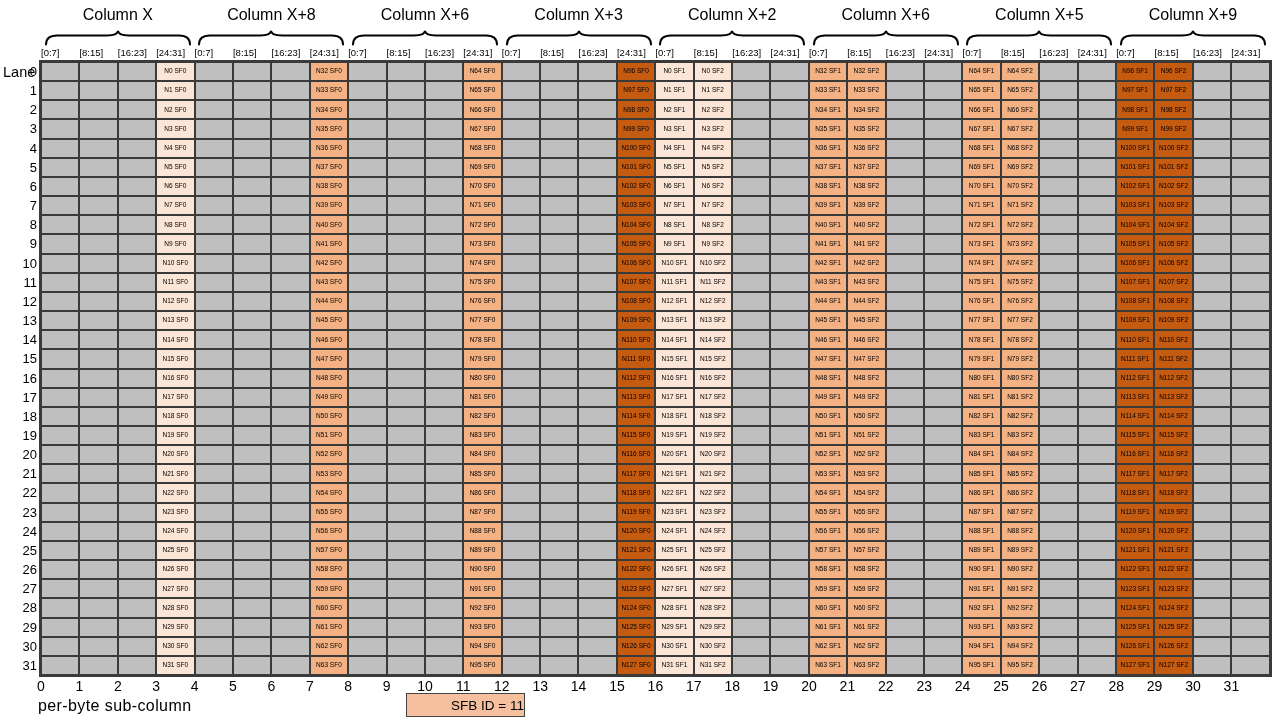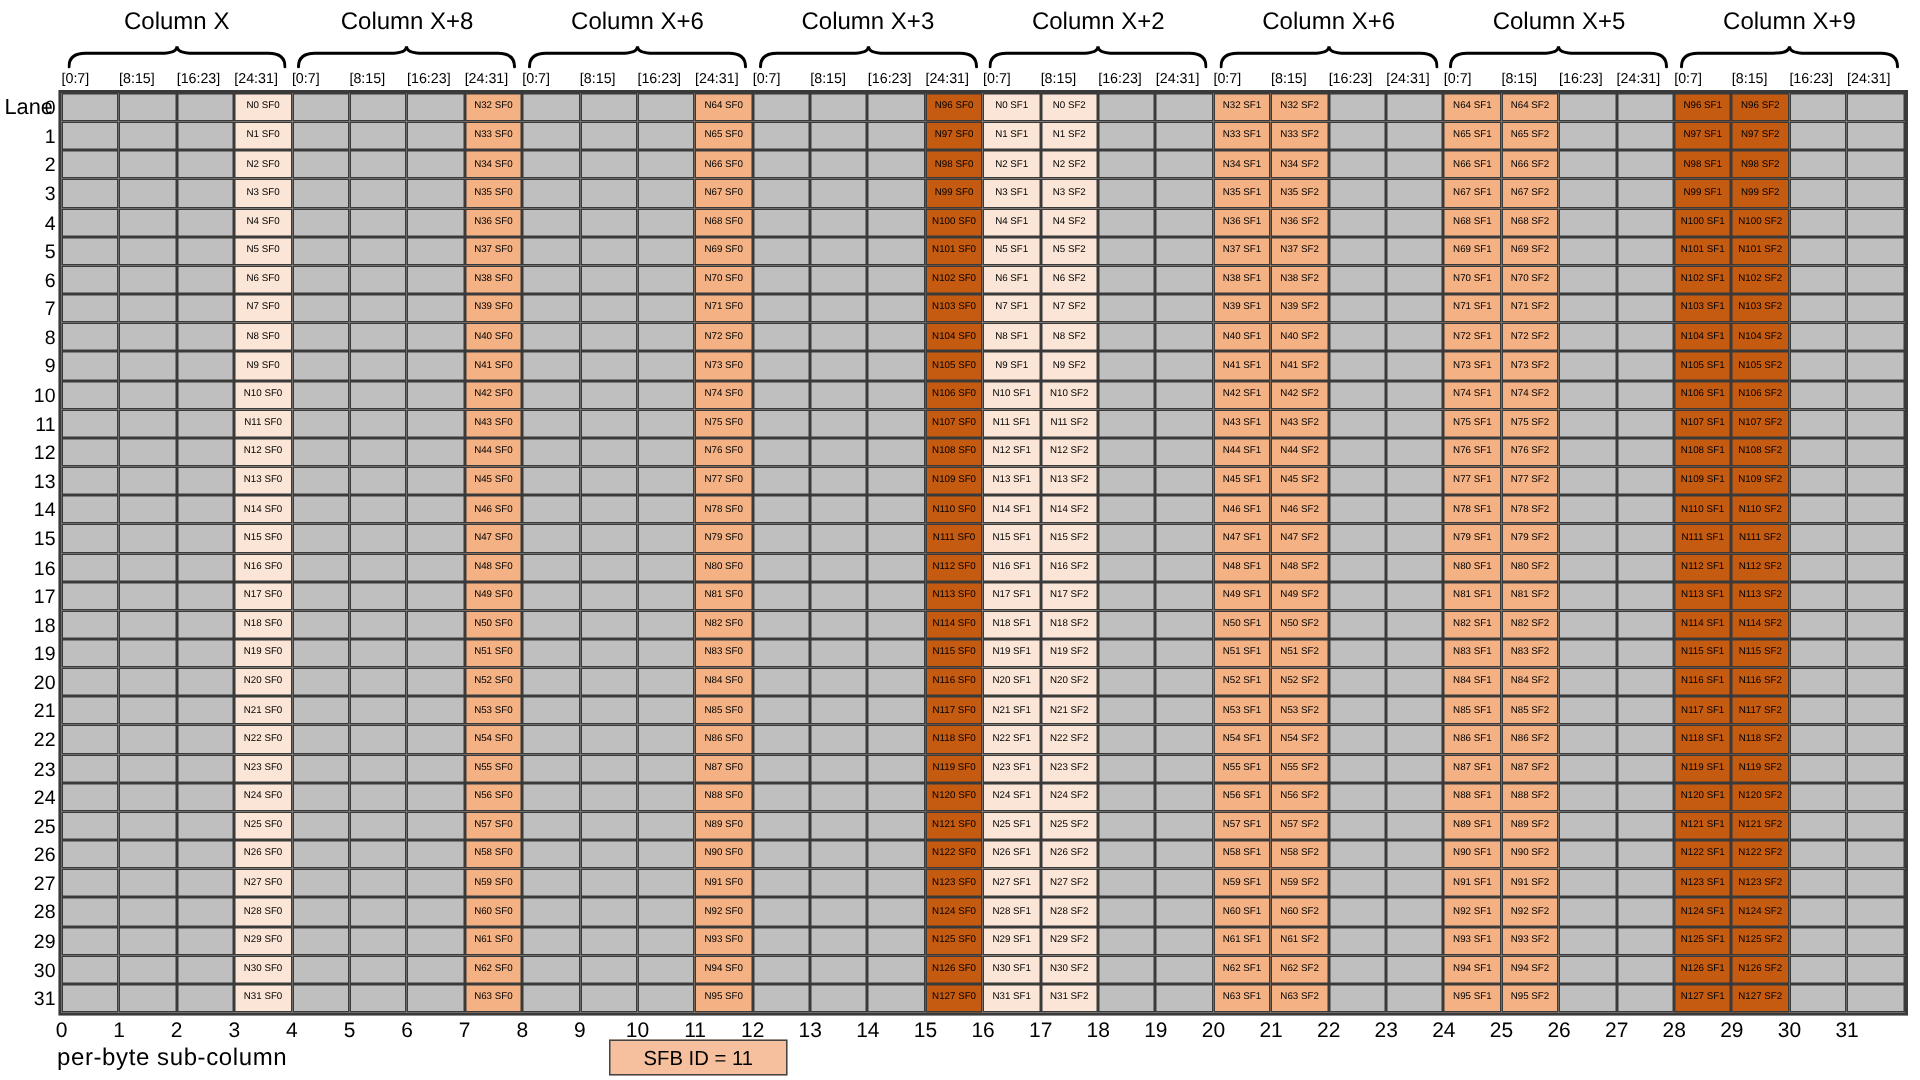--- a/index.html
+++ b/index.html
@@ -1224,16 +1224,16 @@
       <div class="axis-num" style="left: 962.6px;">24</div>
       <div class="axis-num" style="left: 1001px;">25</div>
       <div class="axis-num" style="left: 1039.4px;">26</div>
       <div class="axis-num" style="left: 1077.8px;">27</div>
       <div class="axis-num" style="left: 1116.2px;">28</div>
       <div class="axis-num" style="left: 1154.6px;">29</div>
       <div class="axis-num" style="left: 1193px;">30</div>
       <div class="axis-num" style="left: 1231.4px;">31</div>
     </div>
   <div id="axis-title">per-byte sub-column</div>
-  <div id="legend" style="background: rgb(246, 192, 158);">
+  <div id="legend" style="background: rgb(246, 192, 158); justify-content: flex-end;">
     <span>SFB ID = 11</span>
   </div>
 </div>
 
 </body></html>

